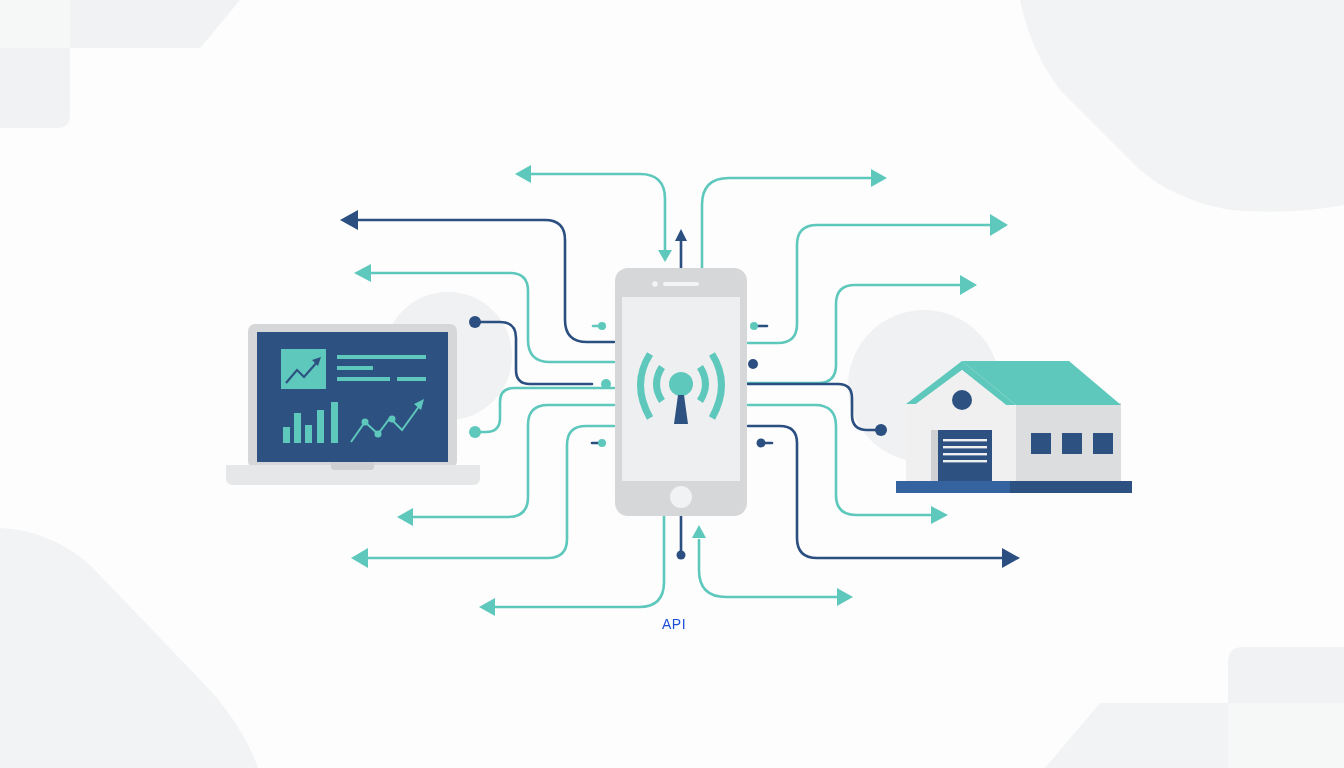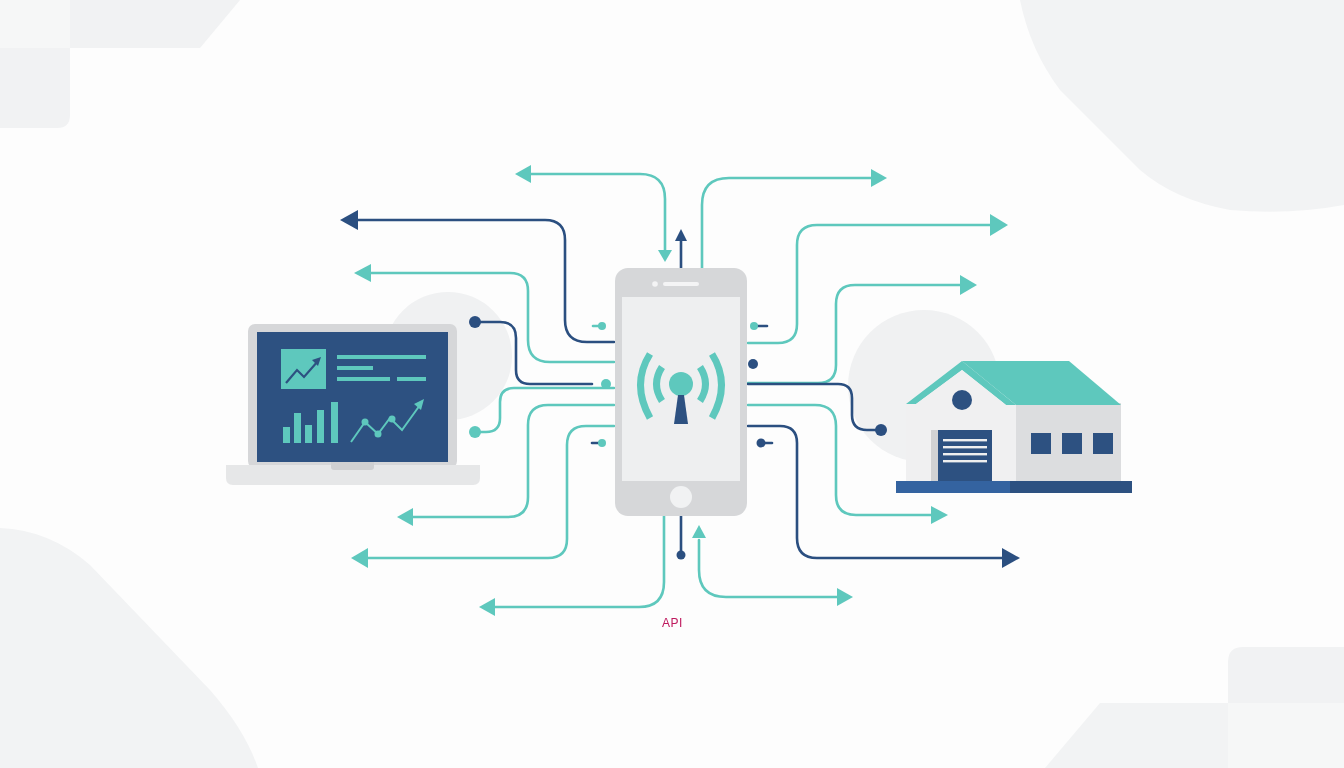--- a/index.html
+++ b/index.html
@@ -1,19 +1,19 @@
 <!DOCTYPE html>
 <html><head>
 <meta charset="utf-8">
 <style>
   html, body { margin: 0; padding: 0; }
   body { width: 1344px; height: 768px; overflow: hidden; background: #fdfdfd; font-family: "Liberation Sans", sans-serif; }
   .stage { position: relative; width: 1344px; height: 768px; }
   svg.canvas { position: absolute; left: 0; top: 0; }
-  .api-label { position: absolute; left: 662px; top: 616px; font-size: 12px; color: #be185d; letter-spacing: 0.5px; font-family: "Liberation Sans", sans-serif; }
+  .api-label { position: absolute; left: 662px; top: 616px; font-size: 14px; color: #1d4ed8; letter-spacing: 0.5px; font-family: "Liberation Sans", sans-serif; }
 </style>
 </head>
 <body>
 
 <div class="stage">
 <svg class="canvas" width="1344" height="768" viewBox="0 0 1344 768">
 
   <g>
     <path d="M0 0 H240 L200 48 H70 V115 Q70 128 57 128 H0 Z" fill="#f1f2f3"></path>
     <path d="M0 0 H70 V48 H0 Z" fill="#f6f7f7"></path>

